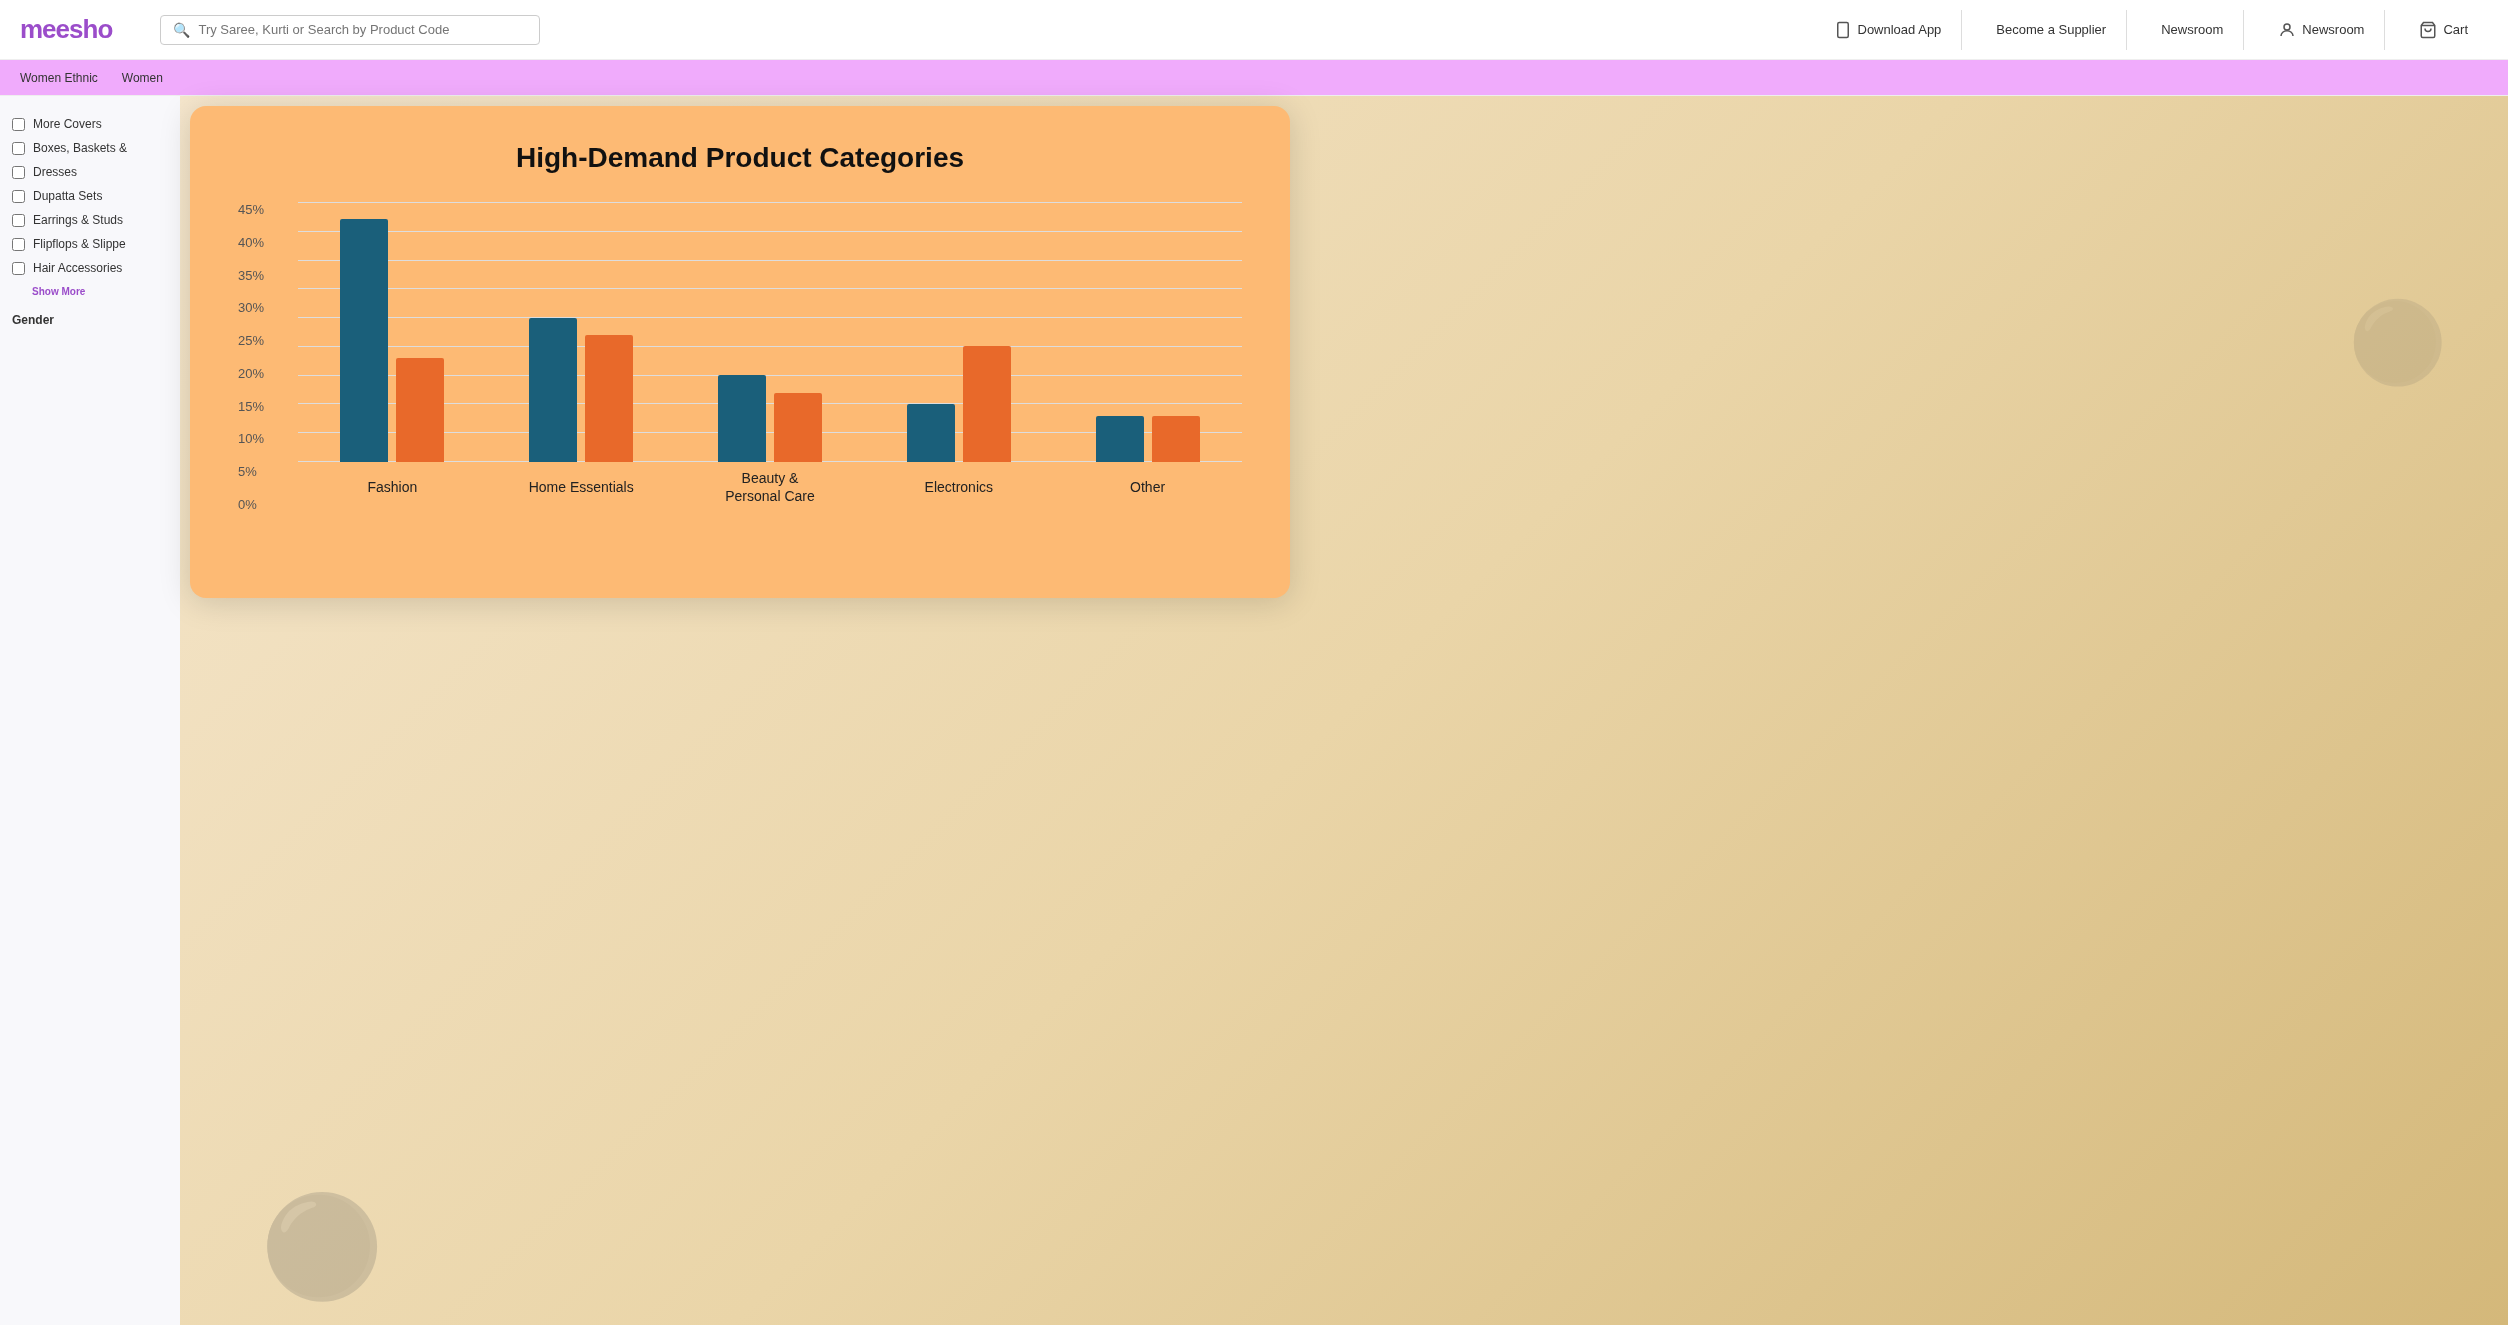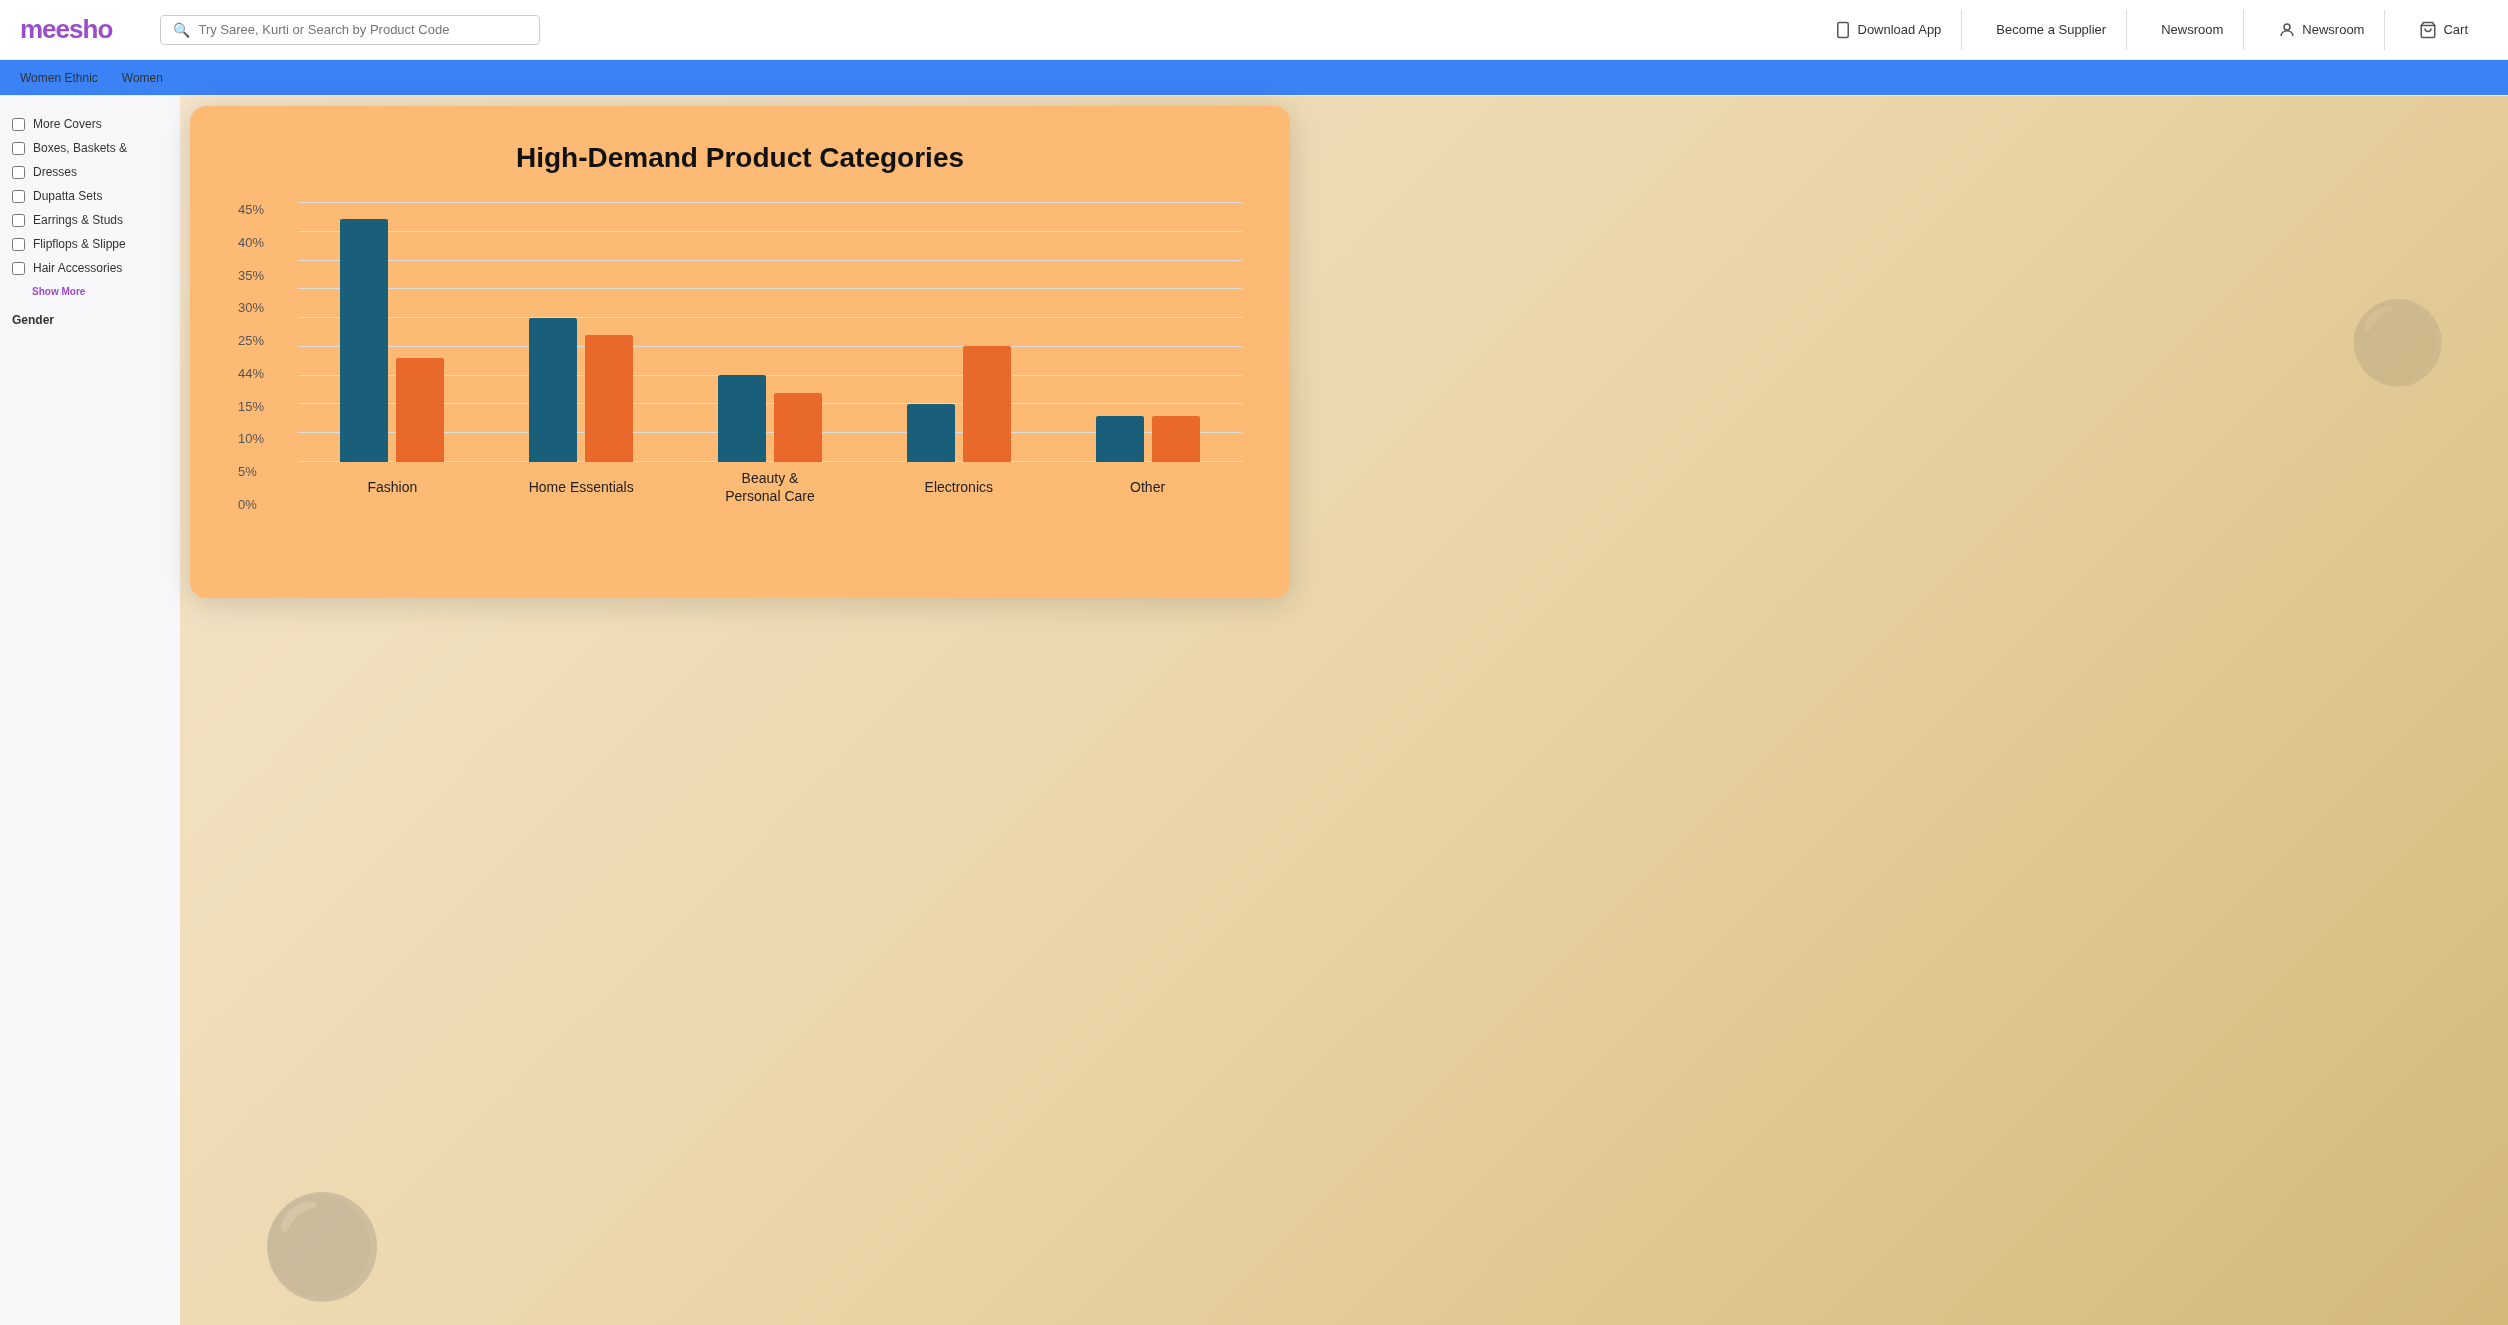--- a/index.html
+++ b/index.html
@@ -66,21 +66,21 @@
       color: #333;
       cursor: pointer;
       border-right: 1px solid #ddd;
       height: 40px;
     }
     .header-nav-item:last-child { border-right: none; }
     .header-nav-item svg { width: 18px; height: 18px; }
 
     
     .sub-nav {
-      background: #3b82f6;
+      background: #f0abfc;
       height: 36px;
       display: flex;
       align-items: center;
       padding: 0 20px;
       gap: 24px;
       border-bottom: 1px solid #eee;
       font-size: 12px;
       color: #333;
     }
 
@@ -368,21 +368,21 @@
   <div class="chart-modal">
     <div class="chart-title">High-Demand Product Categories</div>
 
     <div class="chart-area">
 
       <div class="y-axis">
         <div class="y-label">0%</div>
         <div class="y-label">5%</div>
         <div class="y-label">10%</div>
         <div class="y-label">15%</div>
-        <div class="y-label">44%</div>
+        <div class="y-label">20%</div>
         <div class="y-label">25%</div>
         <div class="y-label">30%</div>
         <div class="y-label">35%</div>
         <div class="y-label">40%</div>
         <div class="y-label">45%</div>
       </div>
 
       <div class="chart-inner">
 
         <div class="grid-lines">

